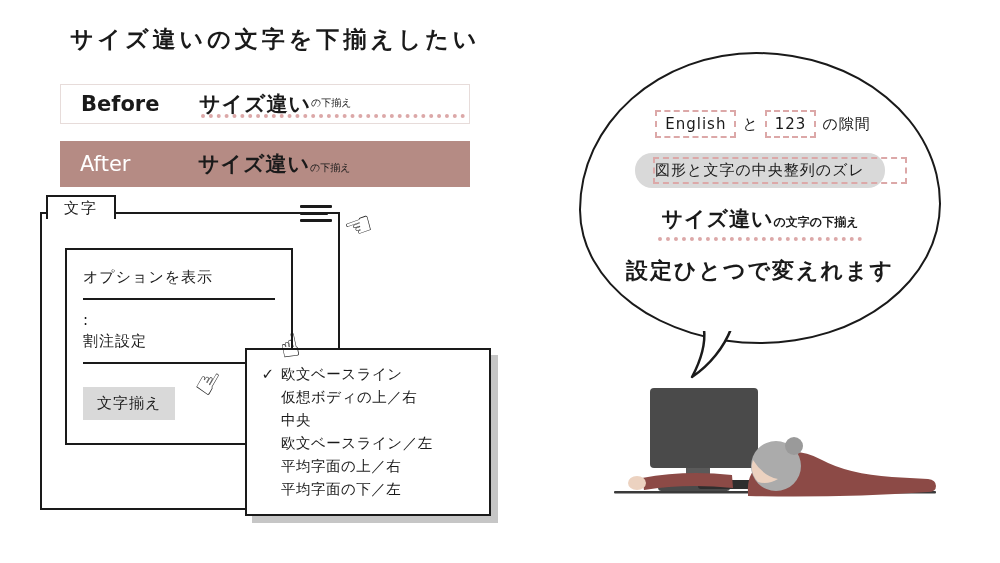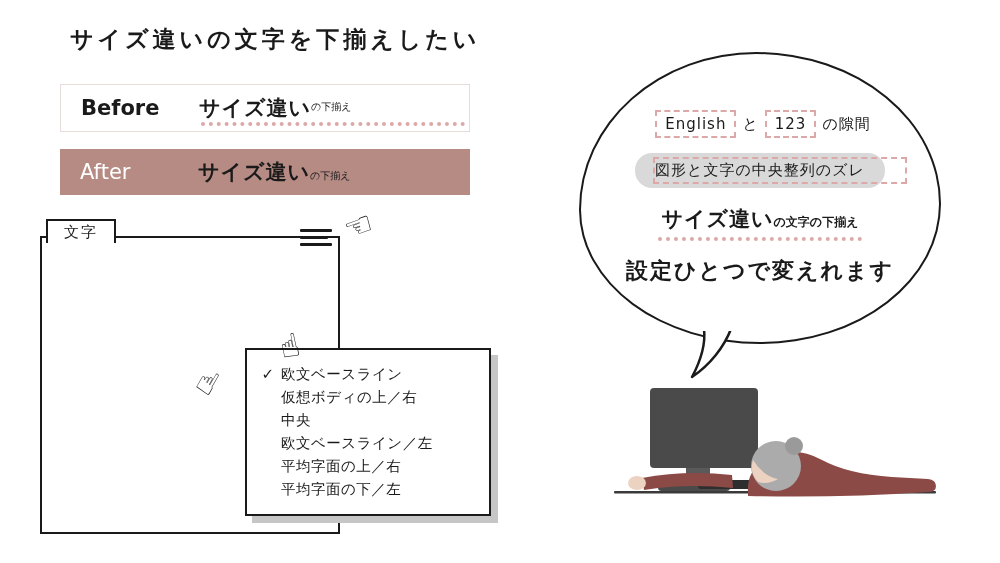--- a/index.html
+++ b/index.html
@@ -8,33 +8,33 @@
     position:relative; width:1000px; height:563px; background:#ffffff;
     overflow:hidden; font-family:"DejaVu Sans","Liberation Sans",sans-serif; color:#1a1a1a;
   }
 
   
   .title { position:absolute; left:70px; top:24px; font-size:23px; font-weight:700; letter-spacing:4px; }
 
   
   .compare { position:absolute; left:60px; top:84px; width:410px; }
   .cmp-row { display:flex; align-items:center; position:relative; }
-  .cmp-row.before { height:48px; background:#fff; border:1px solid #e7dcda; }
+  .cmp-row.before { height:40px; background:#fff; border:1px solid #e7dcda; }
   .cmp-row.after  { height:46px; background:#b58b84; margin-top:17px; }
   .cmp-label { width:138px; padding-left:20px; font-size:21px; }
   .before .cmp-label { font-weight:700; color:#1a1a1a; }
   .after  .cmp-label { font-weight:400; color:#ffffff; }
   .sample .big   { font-size:21px; font-weight:700; letter-spacing:1px; }
   .sample .small { font-size:10px; font-weight:400; }
   .before .sample .small { vertical-align:5px; }
   .after  .sample .small { vertical-align:0; }
   .baseline-dots { position:absolute; left:140px; right:4px; bottom:5px; border-bottom:4px dotted #dca8a8; }
 
   
-  .panel { position:absolute; left:40px; top:236px; width:300px; height:298px;
+  .panel { position:absolute; left:40px; top:212px; width:300px; height:298px;
            border:2px solid #1a1a1a; background:#fff;padding-left:12px; }
   .panel-tab { position:absolute; top:-19px; left:4px; padding:2px 16px 1px; background:#fff;
                border:2px solid #1a1a1a; border-bottom:none; font-size:15px; letter-spacing:2px; }
   .panel-tab::after { content:""; position:absolute; left:0; right:0; bottom:-2px; height:2px; background:#fff; }
   .hamburger { position:absolute; top:-13px; right:6px; width:32px; cursor:pointer; }
   .hamburger span { display:block; height:3px; background:#1a1a1a; margin:4px 0; border-radius:1px; }
   .hamburger span:nth-child(2){ width:86%; }
 
   .menu { position:absolute; left:23px; top:34px; width:228px; border:2px solid #1a1a1a;
           background:#fff; padding:15px 16px 20px; }
@@ -92,20 +92,28 @@
       <span class="sample"><span class="big">サイズ違い</span><span class="small">の下揃え</span></span>
     </div>
   </div>
 
   <div class="panel">
     <div class="panel-tab">文字</div>
     <div class="hamburger">
       <span></span>
         <span></span>
         <span></span>
+    </div>
+    <div class="menu">
+      <div class="menu-item">オプションを表示</div>
+      <hr class="sep">
+      <div class="menu-item">:</div>
+      <div class="menu-item">割注設定</div>
+      <hr class="sep">
+      <div class="menu-item highlight">文字揃え</div>
     </div>
   </div>
 
   <div class="submenu">
     <div class="srow">
       <span class="check">✓</span>
       <span>欧文ベースライン</span>
     </div>
     <div class="srow">
       <span class="check"></span>

